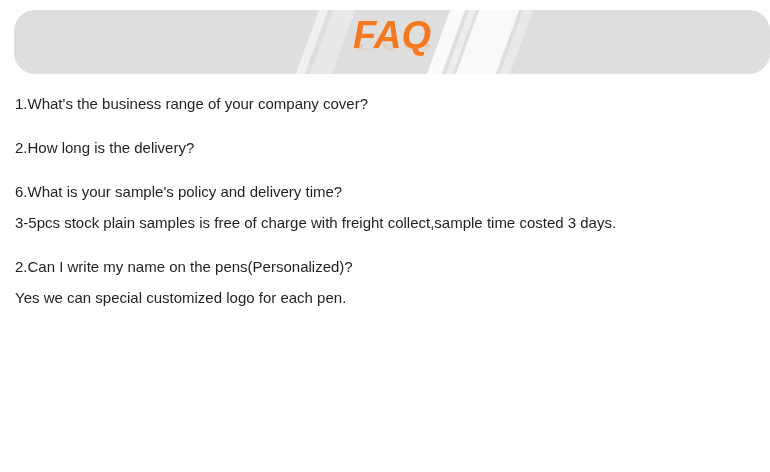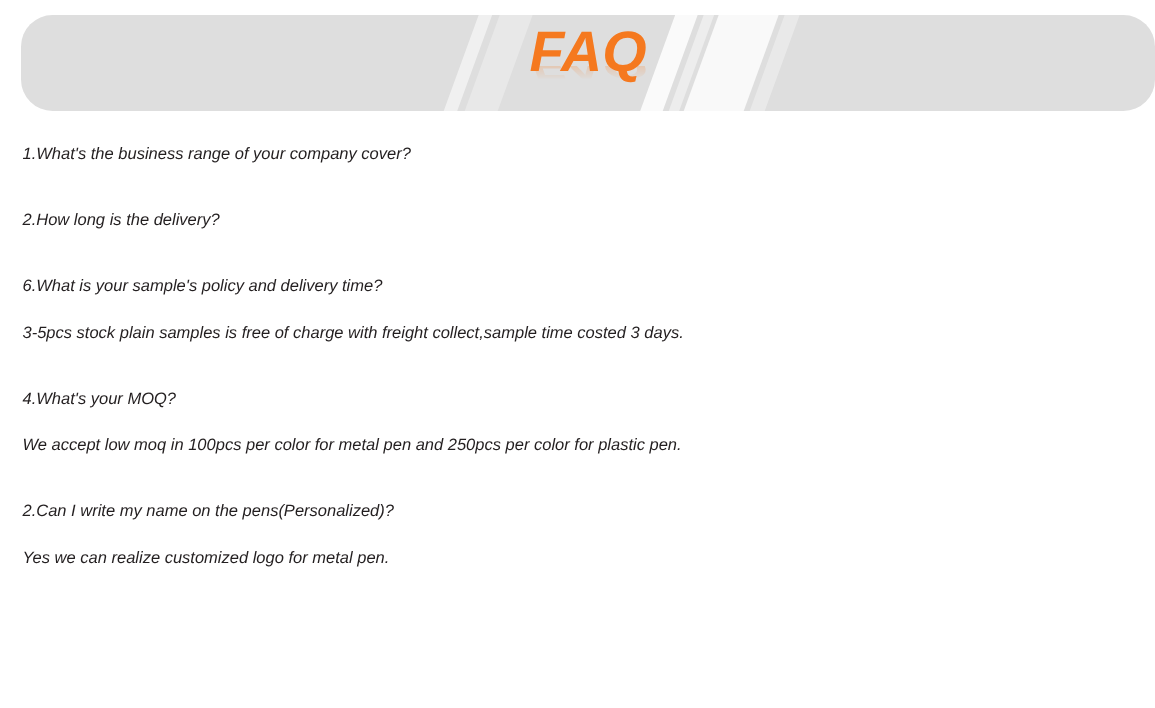--- a/index.html
+++ b/index.html
@@ -92,25 +92,24 @@
     top: 88px;
     width: 745px;
   }
   .faq-block {
     margin: 0 0 13px 0;
   }
   .faq-question,
   .faq-answer {
     margin: 0;
     font-family: "Liberation Sans", sans-serif;
-    font-size: 11px;
+    font-size: 15px;
     line-height: 31px;
     color: #231f20;
     white-space: pre-wrap;
-    font-style: italic;
   }
 </style>
 </head>
 <body>
 
 <div class="page">
 
   <div class="faq-banner">
     <div class="stripes">
       <div class="stripe s1"></div>
@@ -134,24 +133,20 @@
 
     <div class="faq-block">
       <p class="faq-question">2.How long is the delivery?</p>
     </div>
 
     <div class="faq-block">
       <p class="faq-question">6.What is your sample's policy and delivery time?</p>
       <p class="faq-answer">3-5pcs stock plain samples is free of charge with freight collect,sample time costed 3 days.</p>
     </div>
 
-    <div class="faq-block">
-      <p class="faq-question">4.What's your MOQ?</p>
-      <p class="faq-answer">We accept low moq in 100pcs per color for metal pen and 250pcs per color for plastic pen.</p>
-    </div>
 
     <div class="faq-block">
       <p class="faq-question">2.Can I write my name on the pens(Personalized)?</p>
-      <p class="faq-answer">Yes we can realize customized logo for metal pen.</p>
+      <p class="faq-answer">Yes we can special customized logo for each pen.</p>
     </div>
 
   </div>
 </div>
 
 </body></html>

